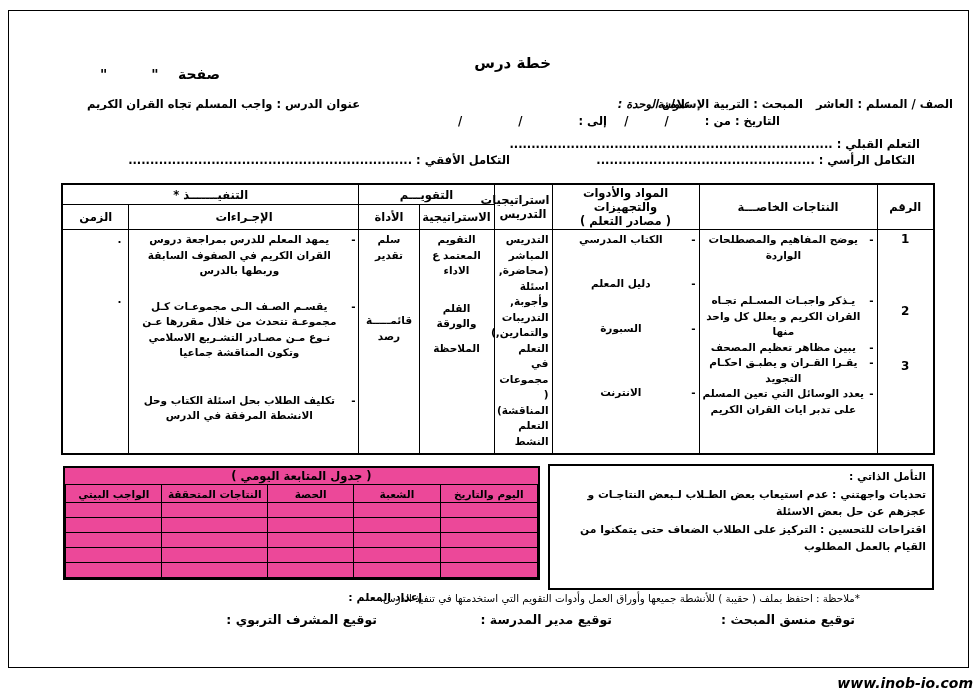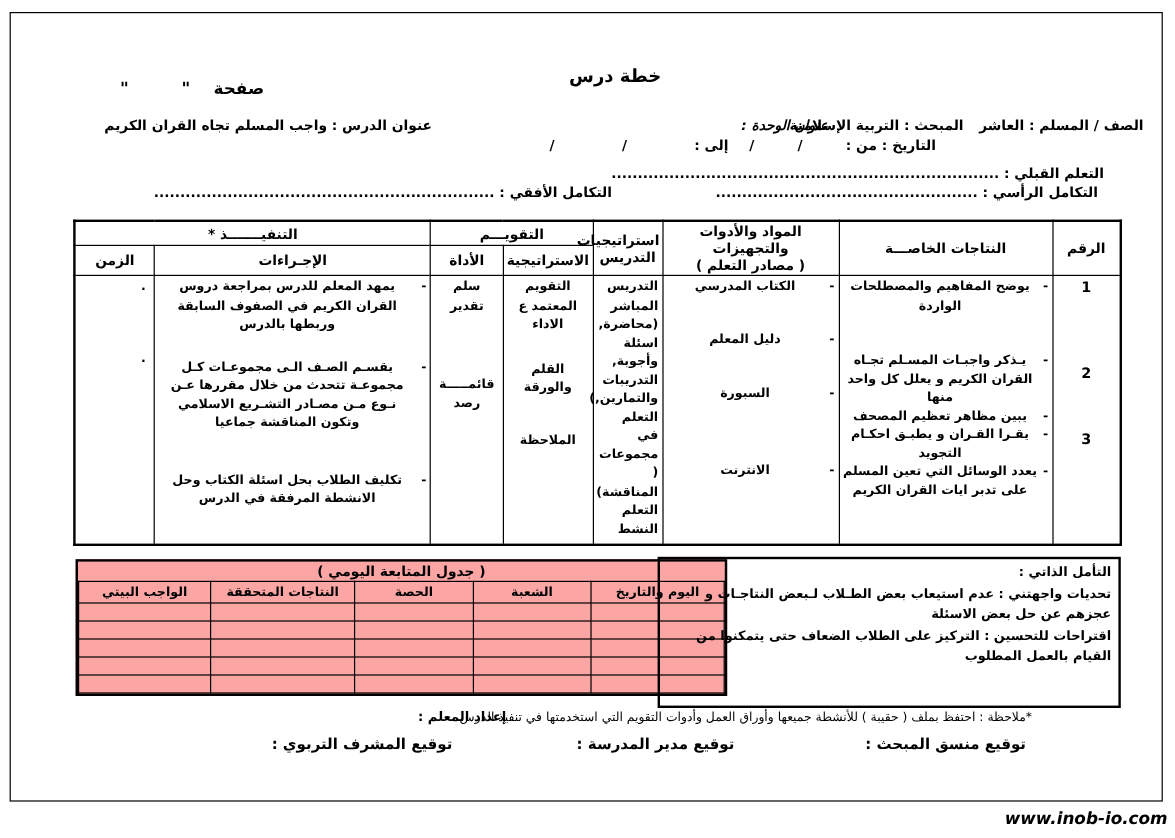--- a/index.html
+++ b/index.html
@@ -38,30 +38,30 @@
   .li { display:flex; gap:5px; }
   .li .dash { flex:0 0 auto; }
   .li .txt { flex:1; text-align:center; }
   .outcomes .li:nth-of-type(2) { margin-top:30px; }
   .materials .li:nth-of-type(2) { margin-top:28px; }
   .materials .li:nth-of-type(3) { margin-top:30px; }
   .materials .li:nth-of-type(4) { margin-top:48px; }
   .strategies div { text-align:right; }
   .evalstrat div { text-align:center; }
   .evalstrat div:nth-of-type(2) { margin-top:22px; }
-  .evalstrat div:nth-of-type(3) { margin-top:28px; }
+  .evalstrat div:nth-of-type(3) { margin-top:9px; }
   .evaltool div { text-align:center; }
   .evaltool div:nth-of-type(2) { margin-top:50px; }
   .procedures .li:nth-of-type(2) { margin-top:20px; }
   .procedures .li:nth-of-type(3) { margin-top:32px; }
   .timecell div { text-align:right; padding-right:4px; font-weight:bold; }
   .timecell div:nth-of-type(2) { margin-top:44px; }
 
   
-  .fbox { position:absolute; left:63px; top:466px; width:543px; border:2px solid #000; background:#fca5a5; }
+  .fbox { position:absolute; left:63px; top:466px; width:477px; border:2px solid #000; background:#ec4899; }
   .fbox-title { text-align:center; font-size:11.5px; font-weight:bold; padding:1px 0; }
   table.fu { border-collapse:collapse; table-layout:fixed; width:100%; }
   table.fu th, table.fu td { border:1px solid #000; height:15px; padding:0 2px; font-size:10.5px; font-weight:bold; text-align:center; }
   table.fu thead th { height:18px; }
 
   
   .rbox { position:absolute; left:548px; top:464px; width:386px; height:126px; border:2px solid #000; padding:2px 6px; }
   .rline { font-size:10.8px; font-weight:bold; line-height:17.5px; white-space:pre-wrap; text-align:right; }
 
   .note { right:119px; top:592px; font-size:10.3px; font-weight:normal; }

